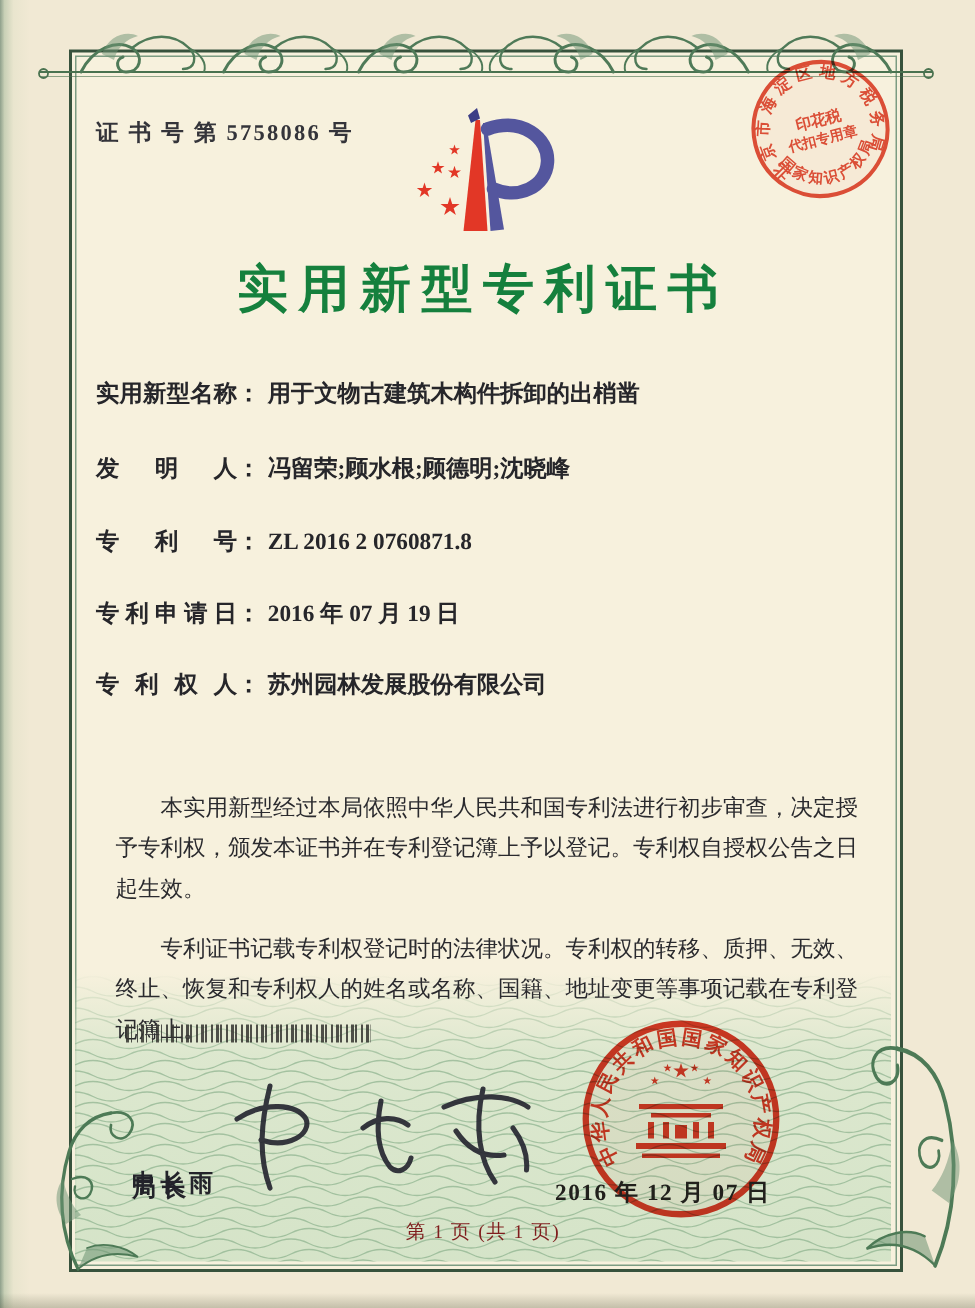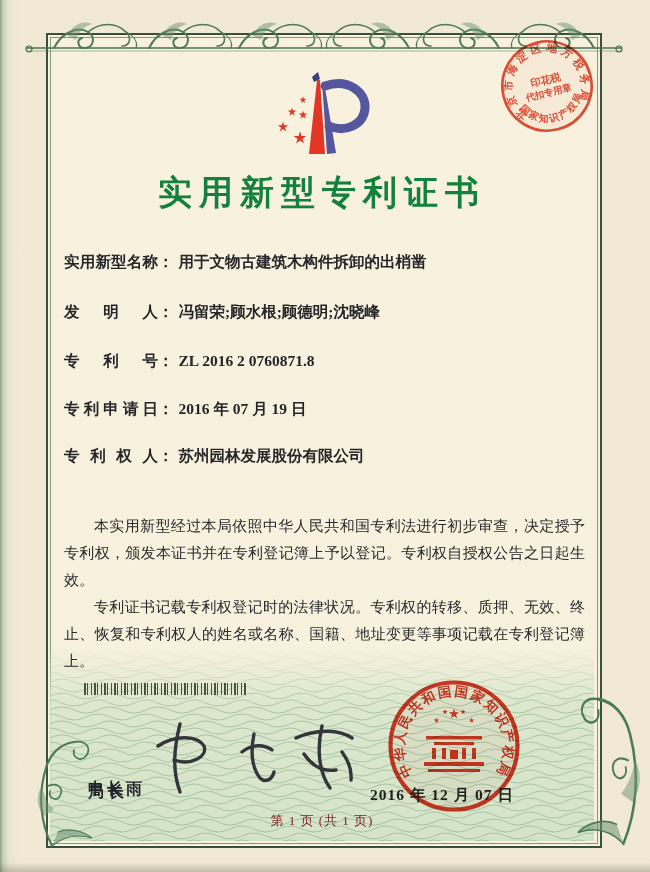--- a/index.html
+++ b/index.html
@@ -34,21 +34,21 @@
   .title{position:absolute;left:46px;top:170px;width:552px;text-align:center;font-size:34px;
          font-weight:700;letter-spacing:7px;color:#15803d;}
 
   .row{position:absolute;left:64px;font-size:15.5px;color:#26262a;font-weight:600;white-space:nowrap;}
   .flabel{display:inline-block;width:94px;text-align:justify;text-align-last:justify;}
   .colon{margin-right:5px;}
   .r1{top:252px}.r2{top:302px}.r3{top:351px}.r4{top:399px}.r5{top:446px}.r6{top:493px}
 
   .paras{position:absolute;left:64px;top:513px;width:521px;font-size:15px;line-height:27px;
          text-align:justify;color:#2a2a2e;font-weight:500;}
-  .paras p{margin:0;text-indent:2em;}
+  .paras p{margin:13px;text-indent:2em;}
 
   .barcode{position:absolute;left:84px;top:683px;width:163px;height:12px;opacity:.85;
     background:repeating-linear-gradient(90deg,#33332f 0 2px,transparent 2px 3px,#33332f 3px 4px,
                transparent 4px 7px,#33332f 7px 8px,transparent 8px 10px);}
 
   .signoff-title{position:absolute;left:88px;top:750px;font-size:16px;letter-spacing:4px;color:#23232a;font-weight:600;margin-top:32px;}
   .signoff-name{position:absolute;left:88px;top:779px;font-size:16px;letter-spacing:3px;color:#23232a;font-weight:600;}
   #signature{position:absolute;left:146px;top:714px;z-index:4;opacity:.9;}
 
   #main-seal{position:absolute;left:384px;top:676px;z-index:4;mix-blend-mode:multiply;}
@@ -176,20 +176,21 @@
     <defs>
       <path id="taxTop" d="M28.4 83.6 A39 39 0 1 1 83.6 83.6" fill="none"></path>
       <path id="taxBot" d="M19.7 72.9 A40 40 0 0 0 92.3 72.9" fill="none"></path>
     </defs>
     <text class="arc-top"><textPath href="#taxTop" startOffset="50%" text-anchor="middle">北京市海淀区地方税务局</textPath></text>
     <text class="arc-bottom"><textPath href="#taxBot" startOffset="50%" text-anchor="middle">国家知识产权局</textPath></text>
     <text x="56" y="53" class="stamp-center" font-size="11.5">印花税</text>
     <text x="56" y="67" class="stamp-center" font-size="10.5">代扣专用章</text>
   </svg>
 
+  <div class="cert-no ct" style="position:absolute;">证 书 号 第 5758086 号</div>
   <div class="title ct">实用新型专利证书</div>
 
   <div class="row r1 ct">
     <span class="flabel">实用新型名称</span><span class="colon">：</span><span>用于文物古建筑木构件拆卸的出梢凿</span>
   </div>
   <div class="row r2 ct">
     <span class="flabel">发明人</span><span class="colon">：</span><span>冯留荣;顾水根;顾德明;沈晓峰</span>
   </div>
   <div class="row r3 ct">
     <span class="flabel">专利号</span><span class="colon">：</span><span>ZL 2016 2 0760871.8</span>

